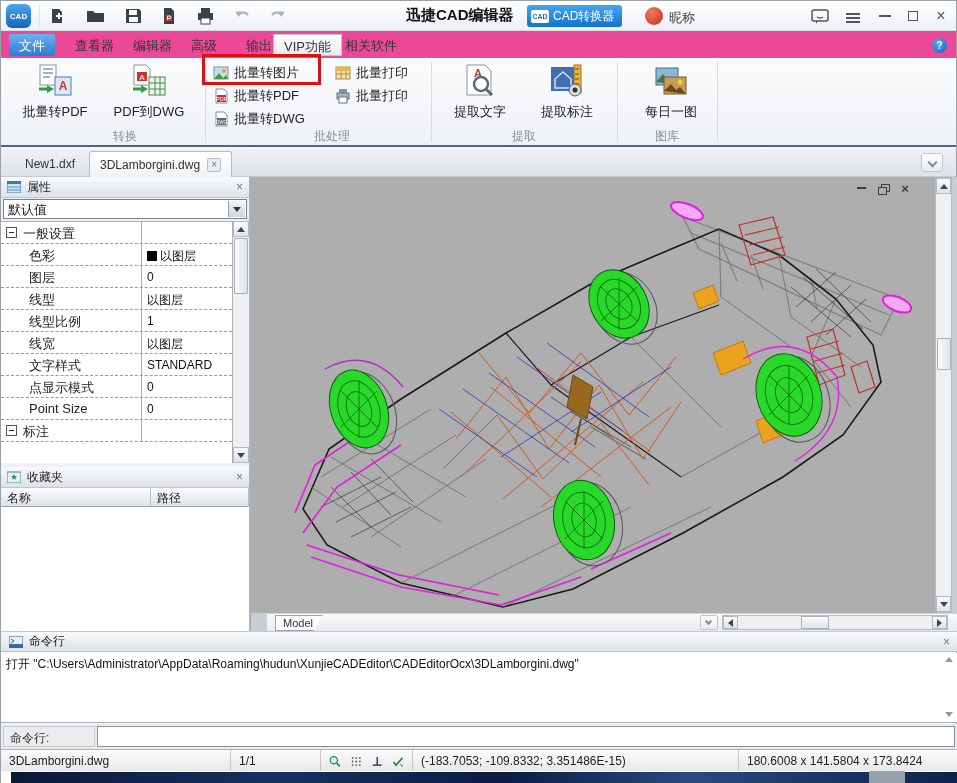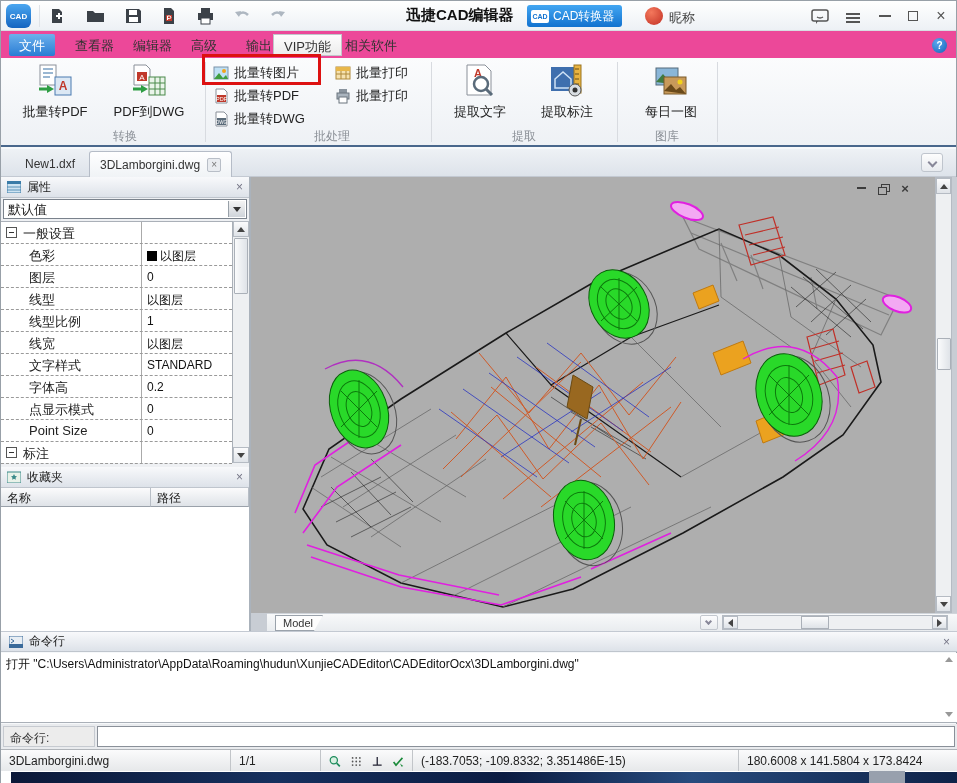--- a/index.html
+++ b/index.html
@@ -444,25 +444,20 @@
           <span class="lab">线宽</span>
           <span class="pcol-div"></span>
           <span class="val">以图层</span>
         </div>
       <div class="prow">
           <span class="lab">文字样式</span>
           <span class="pcol-div"></span>
           <span class="val">STANDARD</span>
         </div>
       <div class="prow">
-          <span class="lab">字体高</span>
-          <span class="pcol-div"></span>
-          <span class="val">0.2</span>
-        </div>
-      <div class="prow">
           <span class="lab">点显示模式</span>
           <span class="pcol-div"></span>
           <span class="val">0</span>
         </div>
       <div class="prow">
           <span class="lab">Point Size</span>
           <span class="pcol-div"></span>
           <span class="val">0</span>
         </div>
       <div class="prow grp">

